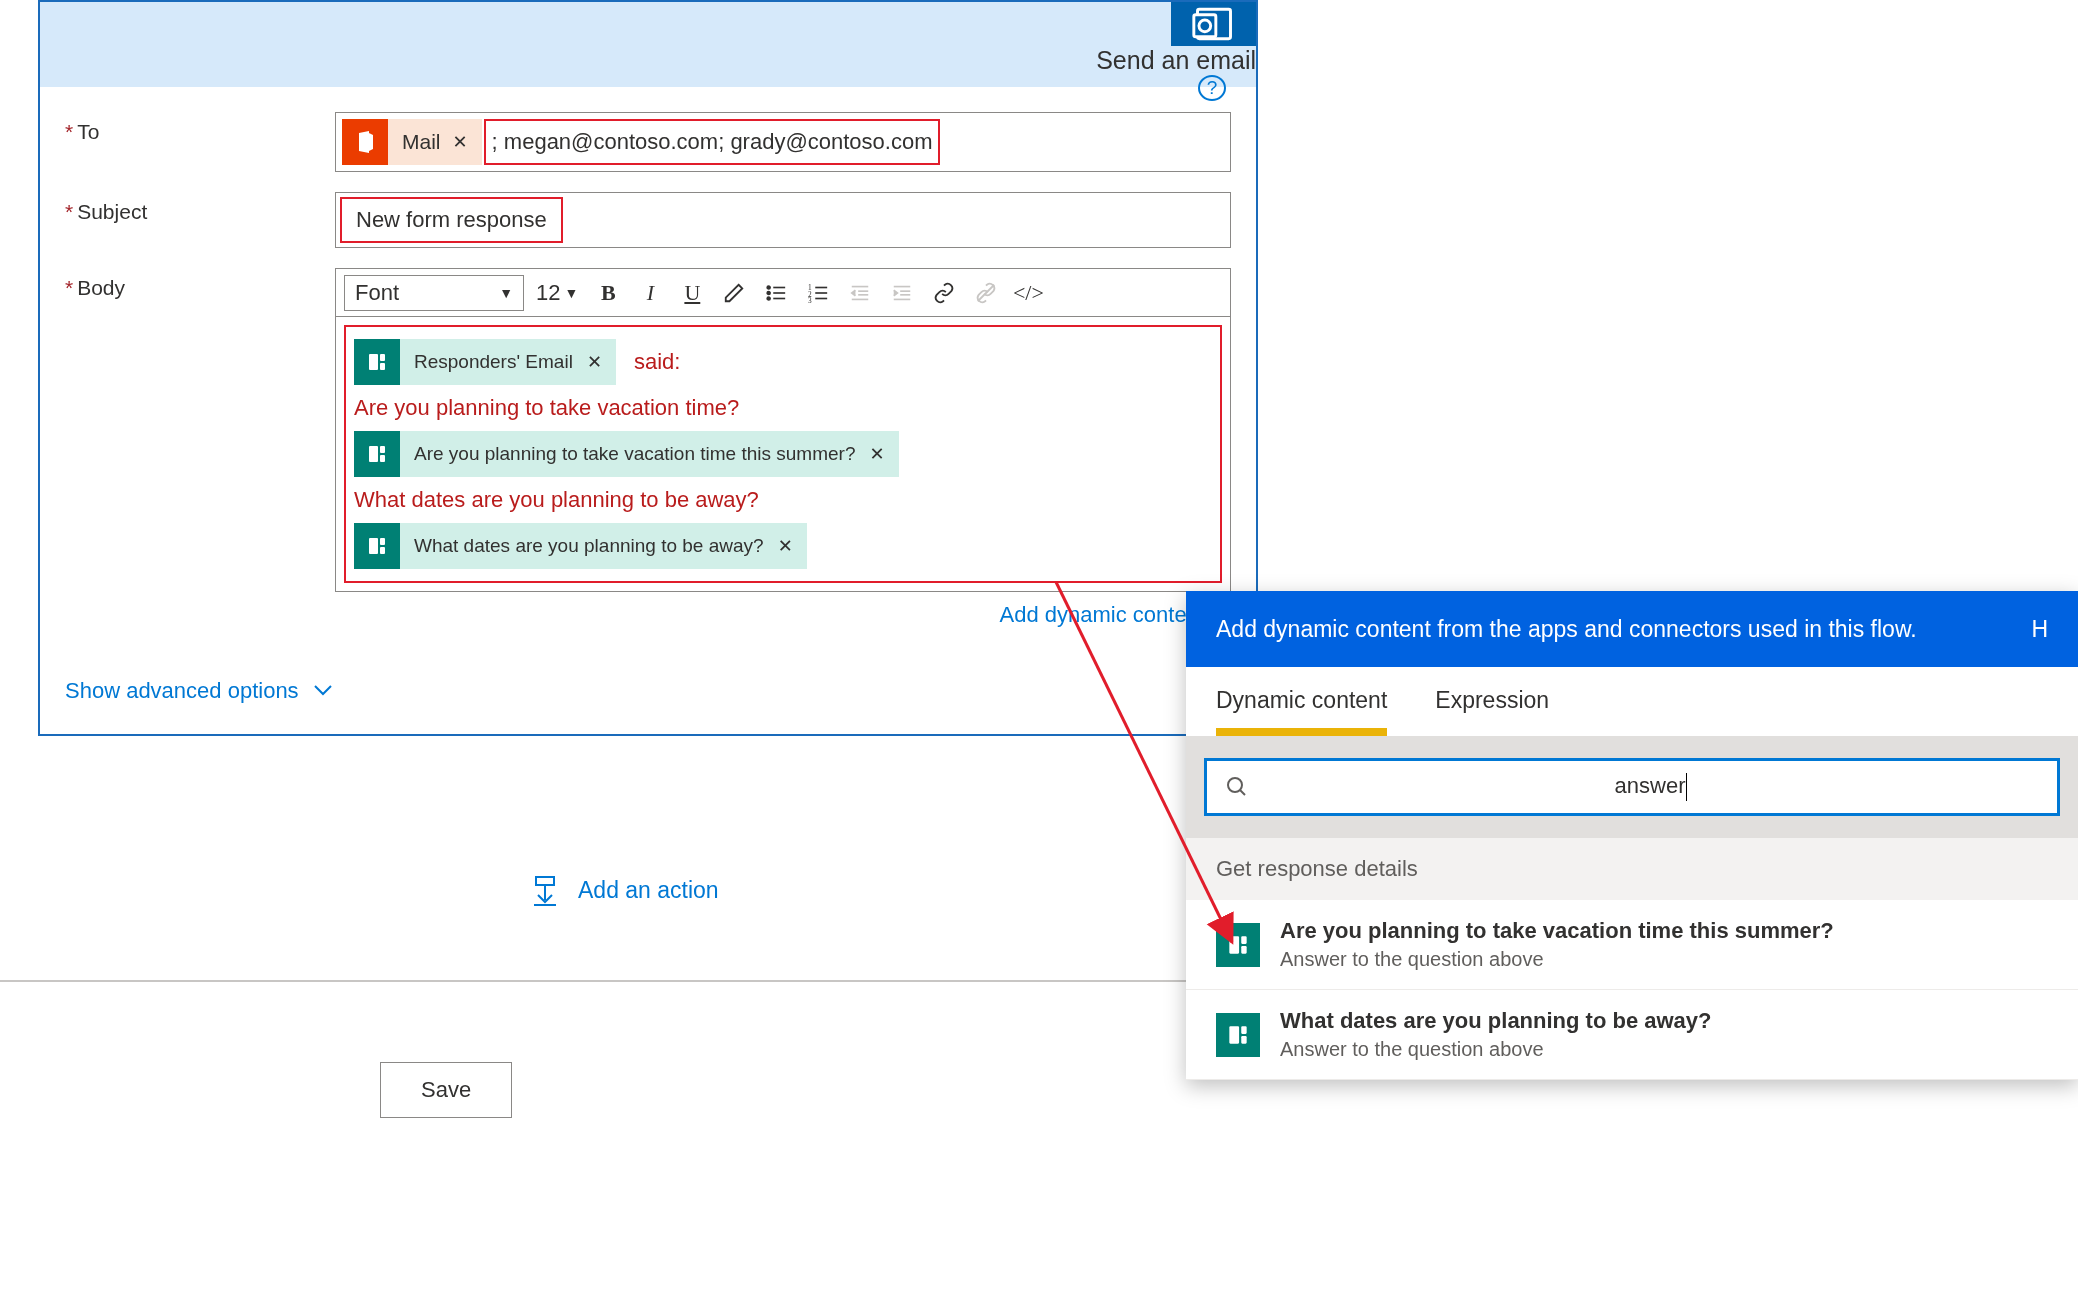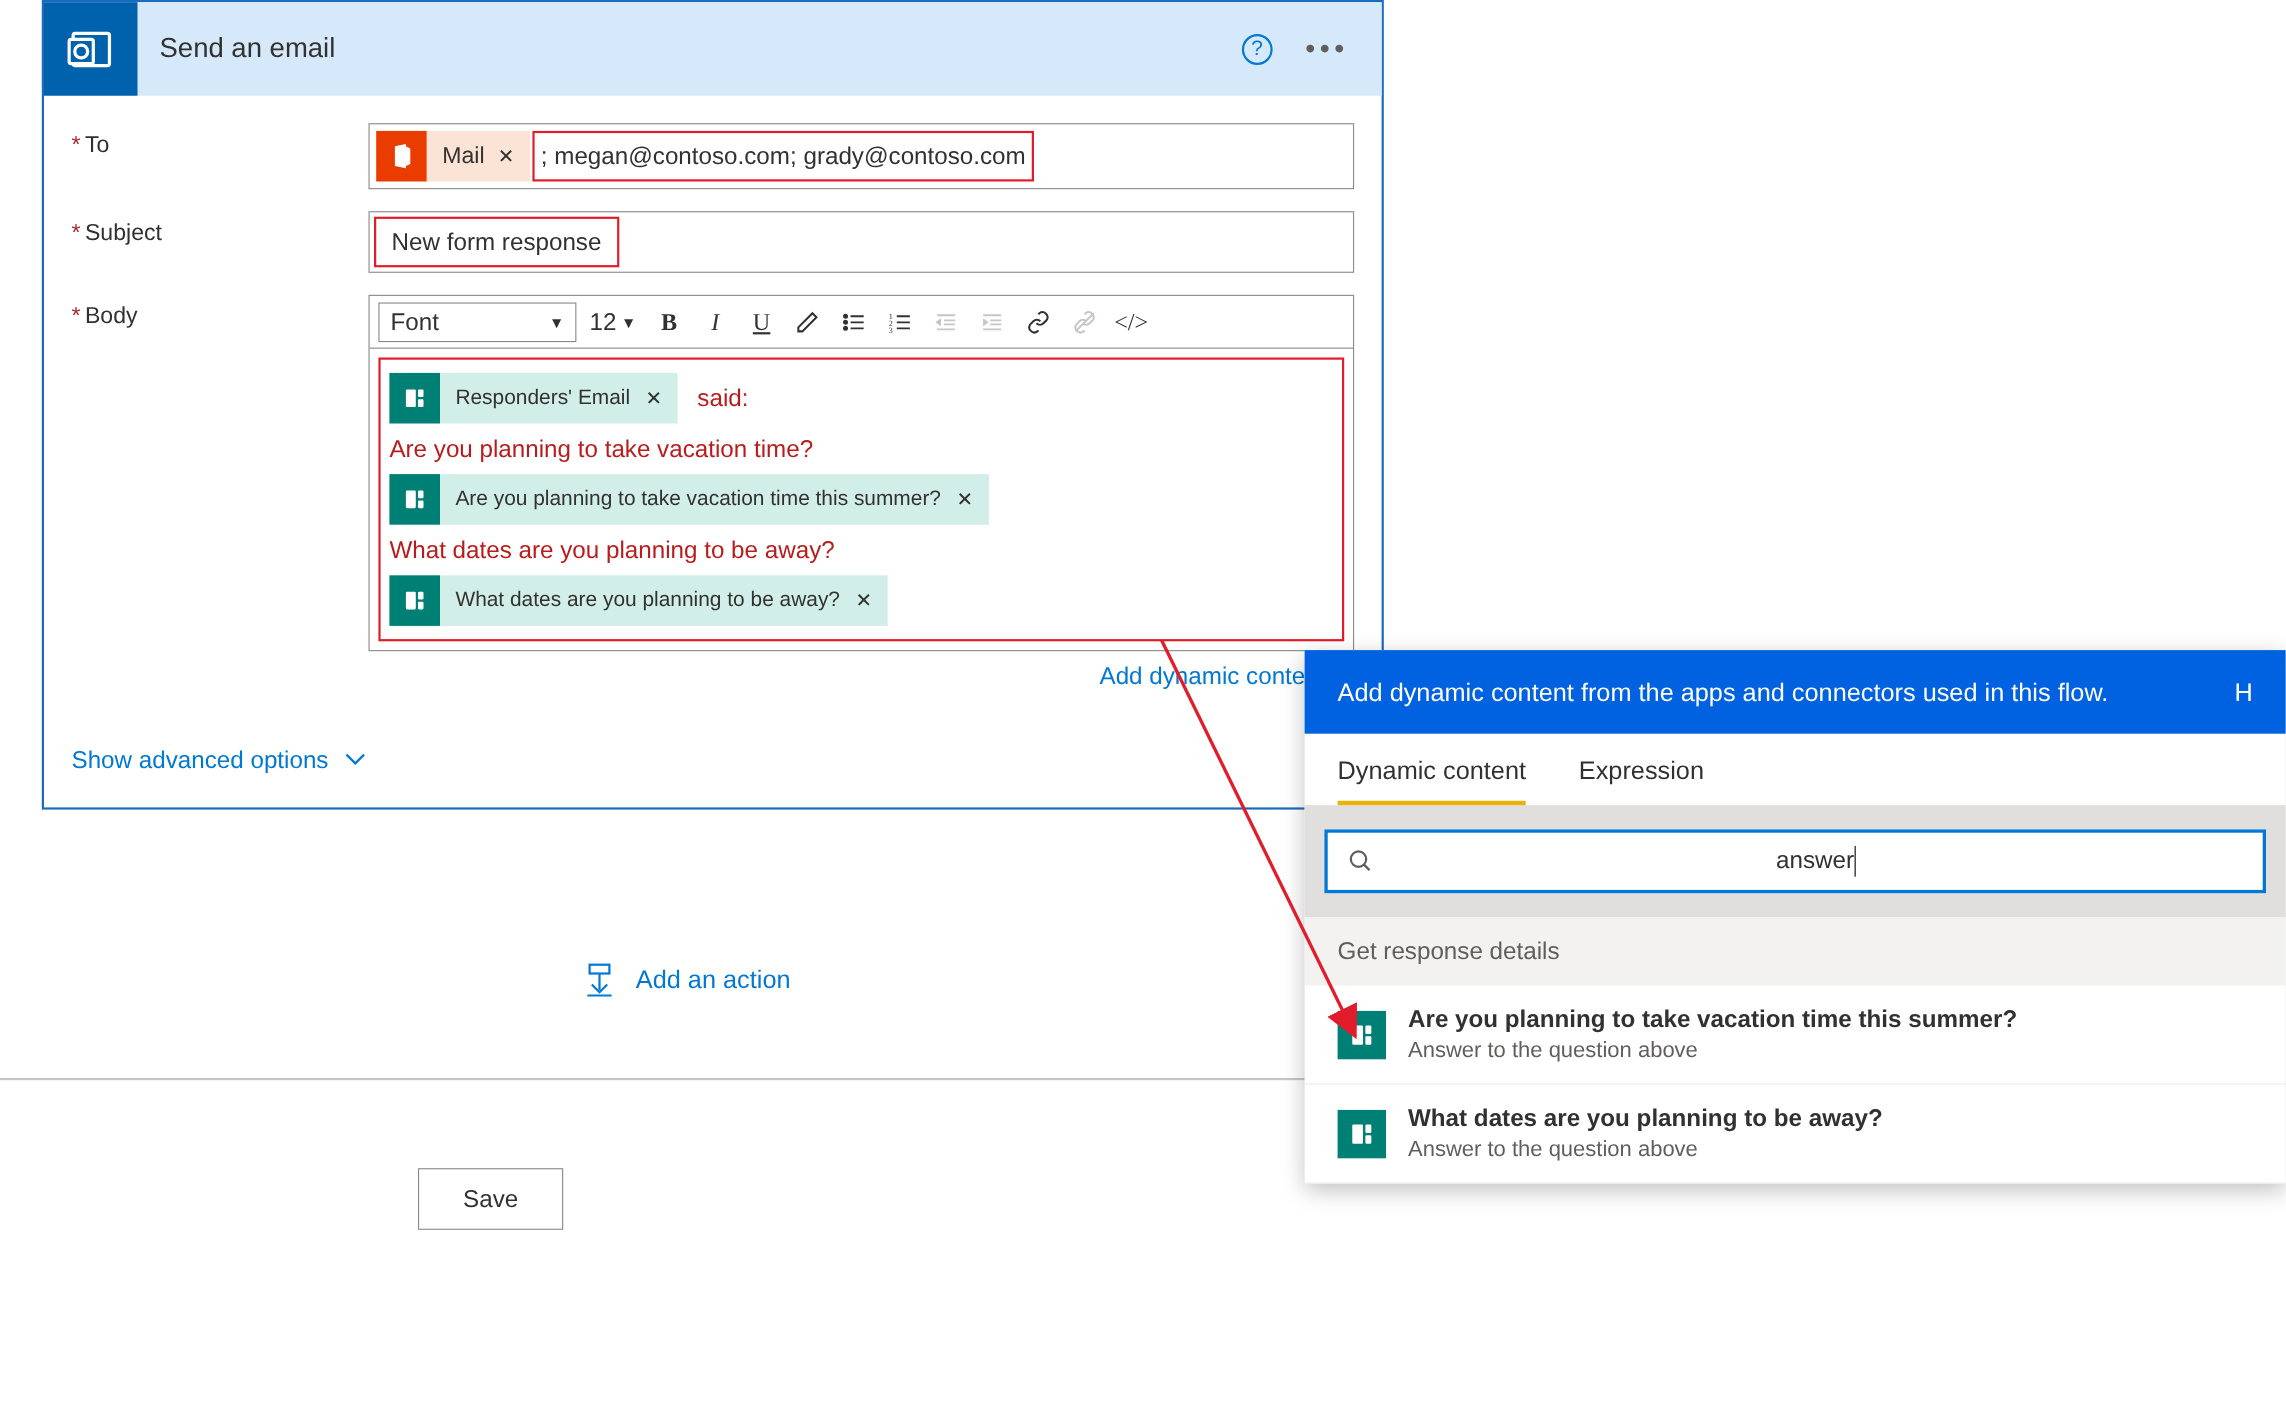--- a/index.html
+++ b/index.html
@@ -1,21 +1,21 @@
 <!DOCTYPE html>
 <html><head>
 <meta charset="utf-8">
 <style>
   * { box-sizing: border-box; margin: 0; padding: 0; }
   body { font-family: "Segoe UI", -apple-system, sans-serif; background: #fff; color: #323130; font-size: 19px; }
   .canvas { width: 2078px; height: 1293px; position: relative; background: #fff; }
 
   
   .action-card { position: absolute; left: 38px; top: 0; width: 1220px; border: 2px solid #1a6bbb; background: #fff; }
-  .card-header { display: flex; align-items: center; height: 85px; background: #d6e9fa; }
+  .card-header { display: flex; align-items: flex-end; height: 85px; background: #d6e9fa; flex-direction: column; }
   .card-icon-box { width: 85px; height: 85px; background: #0062ad; display: flex; align-items: center; justify-content: center; color:#fff; }
   .card-title { flex: 1; padding-left: 20px; font-size: 25px; color: #323130; }
   .help-icon { width: 28px; height: 28px; border: 2px solid #0078d4; border-radius: 50%; display:flex; align-items:center; justify-content:center; color:#0078d4; font-size:19px; margin-right: 30px; }
   .more-icon { font-size: 26px; letter-spacing: 4px; color:#605e5c; margin-right: 30px; cursor:pointer; }
 
   .card-body { padding: 25px 25px 30px 25px; }
   .field-row { display: flex; align-items: flex-start; margin-bottom: 20px; }
   .field-label { width: 270px; padding-top: 8px; font-size: 21px; color: #323130; }
   .req { color: #a4262c; margin-right: 4px; }
   .field-value { flex: 1; text-align: center; }
@@ -69,21 +69,21 @@
   .btn-row { position:absolute; left: 380px; top: 1062px; display:flex; gap: 40px; }
   .btn { border:1px solid #8a8886; background:#fff; height:56px; padding: 0 40px; display:flex; align-items:center; font-size:22px; cursor:pointer; }
 
   
   .dyn-panel { position:absolute; left: 1186px; top: 591px; width: 892px; background:#fff; box-shadow: 0 6px 20px rgba(0,0,0,0.25); }
   .dyn-header { background:#0062e0; color:#fff; padding: 22px 30px; font-size: 23px; line-height: 1.4; display:flex; }
   .dyn-header .hdr-text { flex:1; }
   .dyn-header .hide-h { color:#fff; font-size:23px; }
   .dyn-tabs { display:flex; gap: 48px; padding: 20px 30px 0 30px; font-size: 23px; }
   .dyn-tab { padding-bottom: 14px; cursor:pointer; color:#323130; }
-  .dyn-tab.active { border-bottom: 4px solid #eab308; }
+  .dyn-tab.active { border-bottom: 8px solid #eab308; }
   .dyn-search-wrap { background:#e1dfdd; padding: 22px 18px; text-align: center; }
   .dyn-search { background:#fff; border: 3px solid #0078d4; height: 58px; display:flex; align-items:center; padding: 0 18px; gap: 14px; font-size: 22px; }
   .dyn-search svg { flex-shrink:0; }
   .search-val { flex:1; }
   .text-cursor { display:inline-block; width:1px; height:28px; background:#000; vertical-align:middle; margin-left:1px; }
 
   .dyn-section-hdr { background:#f3f2f1; padding: 18px 30px; font-size: 22px; color:#605e5c; }
   .dyn-item { display:flex; align-items:center; gap: 20px; padding: 18px 30px; border-bottom:1px solid #edebe9; cursor:pointer; }
   .dyn-item-icon { width:44px; height:44px; background:#008074; display:flex; align-items:center; justify-content:center; }
   .dyn-item-txt .t1 { font-size: 22px; font-weight:600; color:#323130; }

